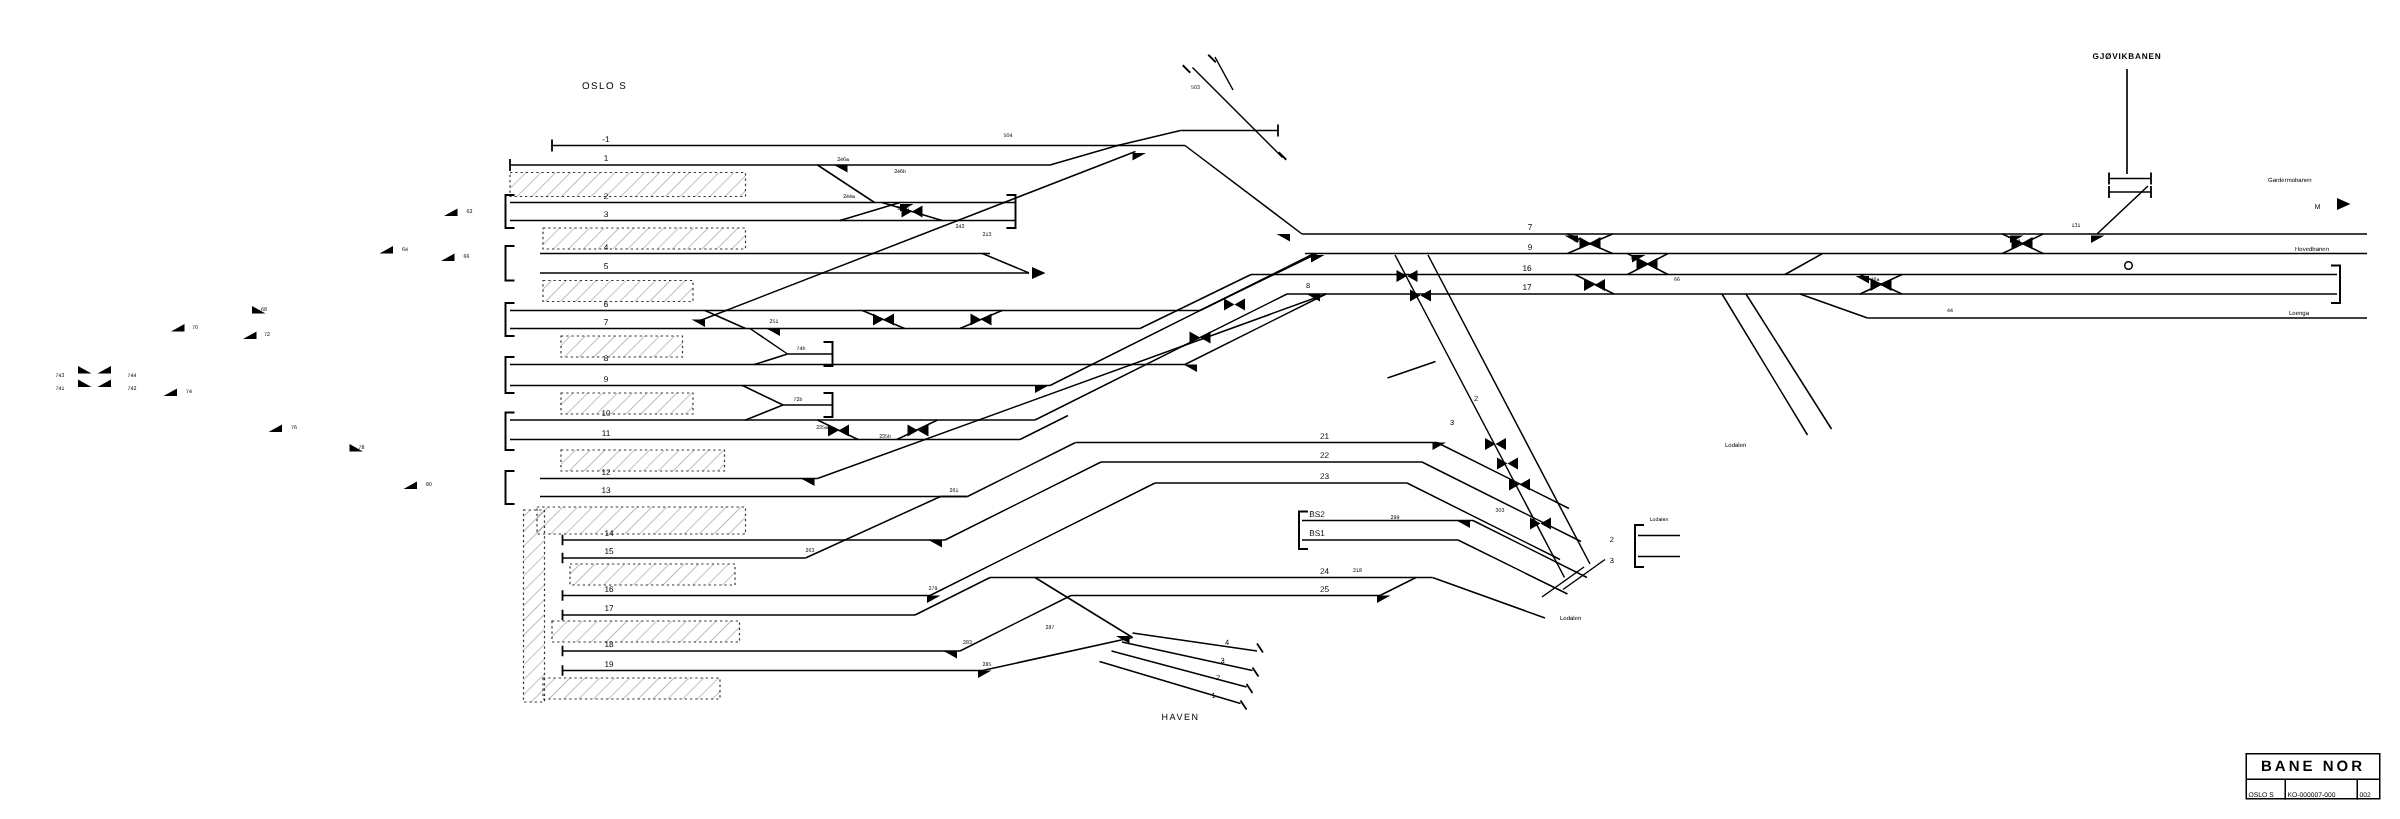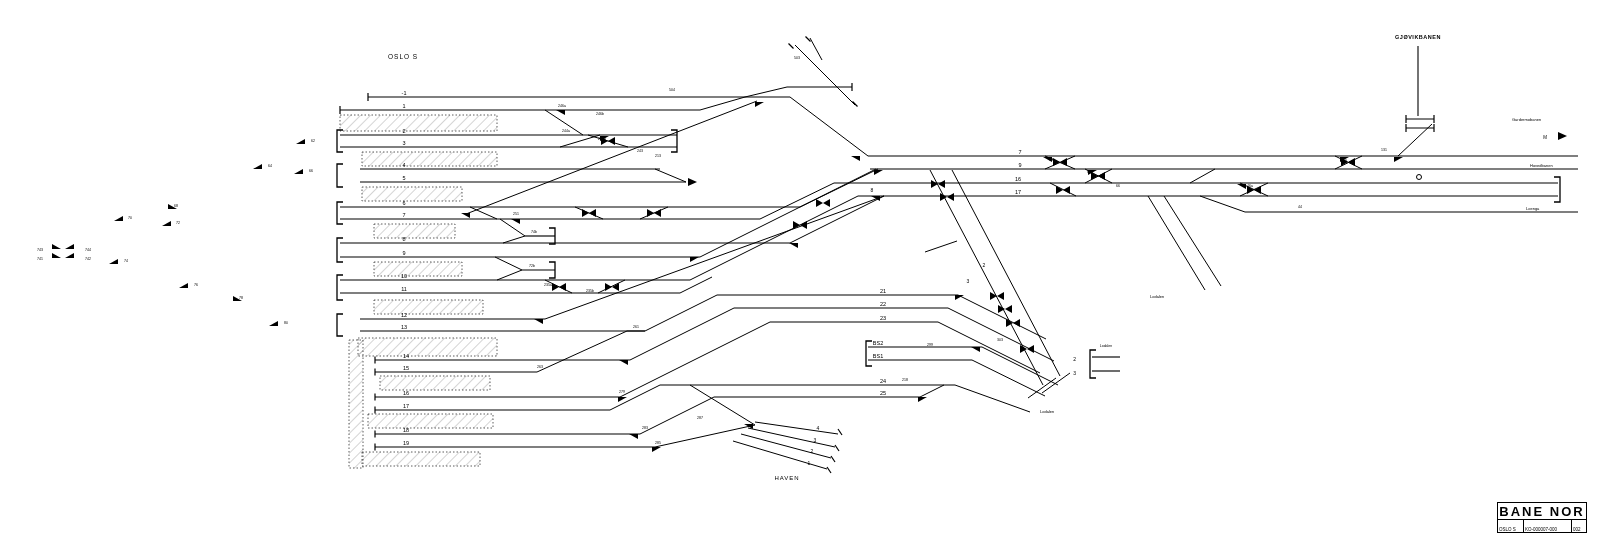--- a/index.html
+++ b/index.html
@@ -3,21 +3,21 @@
 <meta charset="utf-8">
 <style>
   html,body{margin:0;padding:0;background:#fff;}
   .stage{position:relative;width:1600px;height:546px;background:#ffffff;overflow:hidden;
          font-family:"Liberation Sans", sans-serif;}
   svg{position:absolute;left:0;top:0;}
   svg text{fill:#000;font-family:"Liberation Sans", sans-serif;}
   .tb{position:absolute;left:1497px;top:502px;width:90px;height:31px;border:1.5px solid #000;
       box-sizing:border-box;background:#fff;font-family:"Liberation Sans", sans-serif;}
   .tb-logo{height:16px;border-bottom:1px solid #000;display:flex;align-items:center;justify-content:center;
-      font-weight:800;font-size:13px;letter-spacing:2px;}
+      font-weight:800;font-size:10px;letter-spacing:2px;}
   .tb-row{display:flex;height:13px;}
   .tb-cell{border-right:1px solid #000;font-size:4.5px;display:flex;align-items:flex-end;
       padding:0 1px 1px 1px;overflow:hidden;white-space:nowrap;box-sizing:border-box;}
   .tb-cell:last-child{border-right:none;}
   .c1{width:26px;} .c2{width:48px;} .c3{width:14px;}
 </style>
 </head>
 <body>
 
 <div class="stage">

